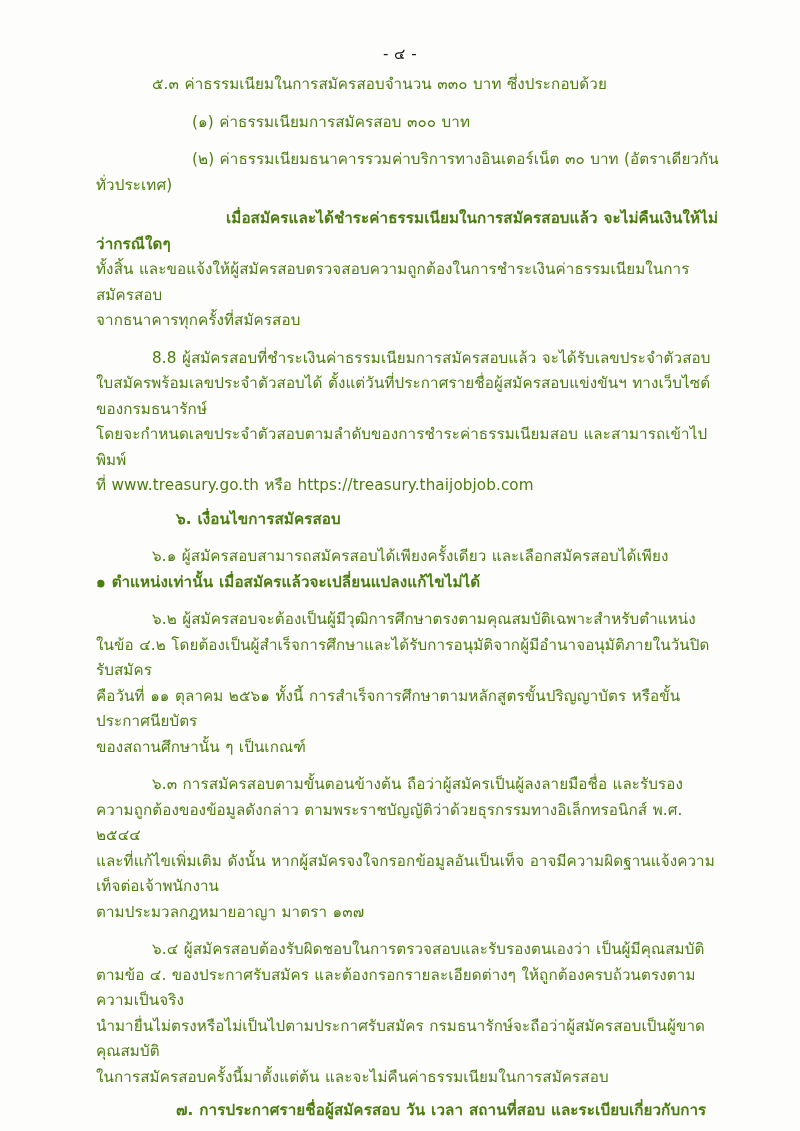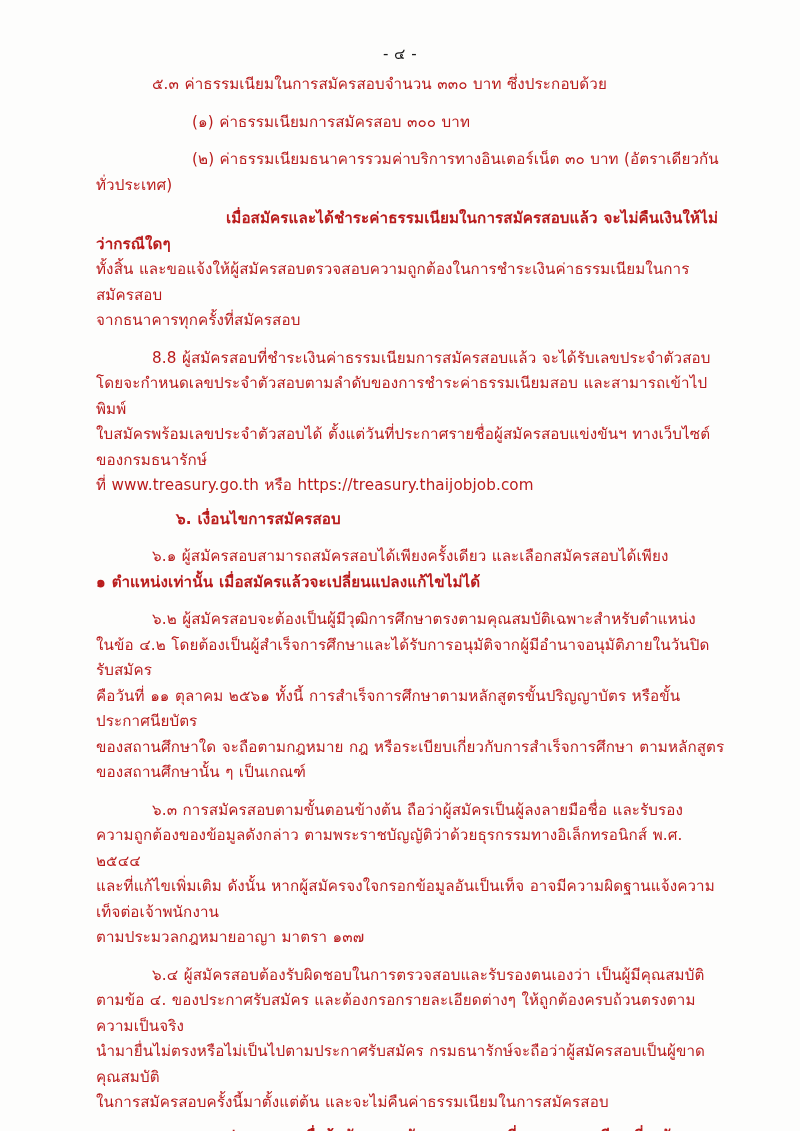--- a/index.html
+++ b/index.html
@@ -28,21 +28,21 @@
   .body-area {
     position: absolute;
     top: 72px;
     left: 96px;
     right: 74px;
   }
   p {
     margin: 0 0 0 0;
     font-size: 15.2px;
     line-height: 25.5px;
-    color: #b91c1c;
+    color: #4d7c0f;
     text-align: left;
     letter-spacing: 0.1px;
     word-spacing: 0.5px;
   }
   .indent-1 { text-indent: 56px; }
   .indent-2 { text-indent: 96px; }
   .indent-3 { text-indent: 130px; }
   .indent-sec { text-indent: 80px; }
   .noindent { text-indent: 0; }
   .gap-sm { margin-top: 12px; }
@@ -61,33 +61,32 @@
     <p class="indent-1">๕.๓ ค่าธรรมเนียมในการสมัครสอบจำนวน ๓๓๐ บาท ซึ่งประกอบด้วย</p>
     <p class="indent-2 gap-sm">(๑) ค่าธรรมเนียมการสมัครสอบ ๓๐๐ บาท</p>
     <p class="indent-2 gap-sm">(๒) ค่าธรรมเนียมธนาคารรวมค่าบริการทางอินเตอร์เน็ต ๓๐ บาท (อัตราเดียวกัน</p>
     <p class="noindent">ทั่วประเทศ)</p>
 
     <p class="indent-3 gap-md">เมื่อสมัครและได้ชำระค่าธรรมเนียมในการสมัครสอบแล้ว จะไม่คืนเงินให้ไม่ว่ากรณีใดๆ</p>
     <p class="noindent">ทั้งสิ้น และขอแจ้งให้ผู้สมัครสอบตรวจสอบความถูกต้องในการชำระเงินค่าธรรมเนียมในการสมัครสอบ</p>
     <p class="noindent">จากธนาคารทุกครั้งที่สมัครสอบ</p>
 
     <p class="indent-1 gap-sm">8.8 ผู้สมัครสอบที่ชำระเงินค่าธรรมเนียมการสมัครสอบแล้ว จะได้รับเลขประจำตัวสอบ</p>
+    <p class="noindent">ใบสมัครพร้อมเลขประจำตัวสอบได้ ตั้งแต่วันที่ประกาศรายชื่อผู้สมัครสอบแข่งขันฯ ทางเว็บไซต์ของกรมธนารักษ์</p>
     <p class="noindent">โดยจะกำหนดเลขประจำตัวสอบตามลำดับของการชำระค่าธรรมเนียมสอบ และสามารถเข้าไปพิมพ์</p>
-    <p class="noindent">ใบสมัครพร้อมเลขประจำตัวสอบได้ ตั้งแต่วันที่ประกาศรายชื่อผู้สมัครสอบแข่งขันฯ ทางเว็บไซต์ของกรมธนารักษ์</p>
     <p class="noindent">ที่ www.treasury.go.th หรือ https://treasury.thaijobjob.com</p>
 
     <p class="indent-sec gap-md">๖. เงื่อนไขการสมัครสอบ</p>
 
     <p class="indent-1 gap-sm">๖.๑ ผู้สมัครสอบสามารถสมัครสอบได้เพียงครั้งเดียว และเลือกสมัครสอบได้เพียง</p>
     <p class="noindent bold">๑ ตำแหน่งเท่านั้น เมื่อสมัครแล้วจะเปลี่ยนแปลงแก้ไขไม่ได้</p>
 
     <p class="indent-1 gap-sm">๖.๒ ผู้สมัครสอบจะต้องเป็นผู้มีวุฒิการศึกษาตรงตามคุณสมบัติเฉพาะสำหรับตำแหน่ง</p>
     <p class="noindent">ในข้อ ๔.๒ โดยต้องเป็นผู้สำเร็จการศึกษาและได้รับการอนุมัติจากผู้มีอำนาจอนุมัติภายในวันปิดรับสมัคร</p>
     <p class="noindent">คือวันที่ ๑๑ ตุลาคม ๒๕๖๑ ทั้งนี้ การสำเร็จการศึกษาตามหลักสูตรขั้นปริญญาบัตร หรือขั้นประกาศนียบัตร</p>
-    <p class="noindent">ของสถานศึกษาใด จะถือตามกฎหมาย กฎ หรือระเบียบเกี่ยวกับการสำเร็จการศึกษา ตามหลักสูตร</p>
     <p class="noindent">ของสถานศึกษานั้น ๆ เป็นเกณฑ์</p>
 
     <p class="indent-1 gap-sm">๖.๓ การสมัครสอบตามขั้นตอนข้างต้น ถือว่าผู้สมัครเป็นผู้ลงลายมือชื่อ และรับรอง</p>
     <p class="noindent">ความถูกต้องของข้อมูลดังกล่าว ตามพระราชบัญญัติว่าด้วยธุรกรรมทางอิเล็กทรอนิกส์ พ.ศ. ๒๕๔๔</p>
     <p class="noindent">และที่แก้ไขเพิ่มเติม ดังนั้น หากผู้สมัครจงใจกรอกข้อมูลอันเป็นเท็จ อาจมีความผิดฐานแจ้งความเท็จต่อเจ้าพนักงาน</p>
     <p class="noindent">ตามประมวลกฎหมายอาญา มาตรา ๑๓๗</p>
 
     <p class="indent-1 gap-sm">๖.๔ ผู้สมัครสอบต้องรับผิดชอบในการตรวจสอบและรับรองตนเองว่า เป็นผู้มีคุณสมบัติ</p>
     <p class="noindent">ตามข้อ ๔. ของประกาศรับสมัคร และต้องกรอกรายละเอียดต่างๆ ให้ถูกต้องครบถ้วนตรงตามความเป็นจริง</p>
     <p class="noindent">นำมายื่นไม่ตรงหรือไม่เป็นไปตามประกาศรับสมัคร กรมธนารักษ์จะถือว่าผู้สมัครสอบเป็นผู้ขาดคุณสมบัติ</p>

